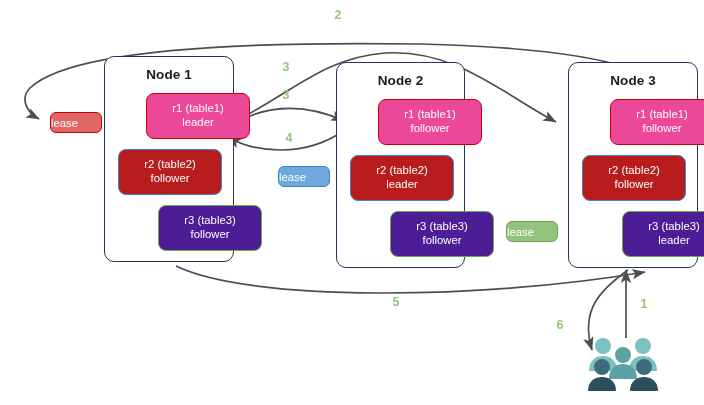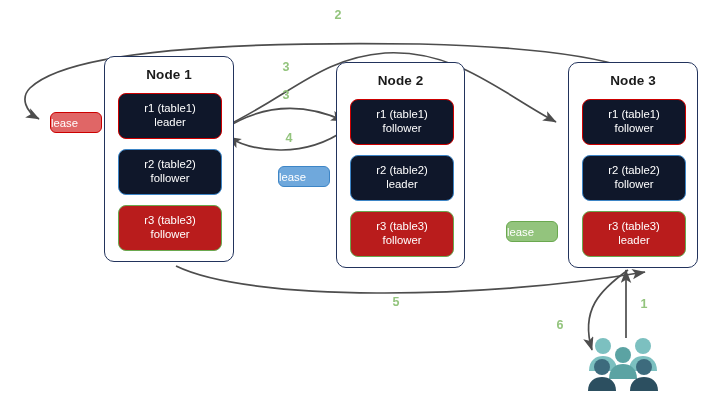--- a/index.html
+++ b/index.html
@@ -47,23 +47,23 @@
     display: flex;
     flex-direction: column;
     align-items: center;
     justify-content: center;
     color: #ffffff;
     font-size: 11.3px;
     line-height: 13.6px;
     text-align: center;
   }
   .replica .ln { display: block; }
-  .rep-red   { background: #0f172a; border: 1.6px solid #cc0000; }
-  .rep-blue  { background: #0f172a; border: 1.6px solid #3d85c6; }
-  .rep-green { background: #b91c1c; border: 1.6px solid #6aa84f; }
+  .rep-red   { background: #ec4899; border: 1.6px solid #cc0000; margin-left: 28px; }
+  .rep-blue  { background: #b91c1c; border: 1.6px solid #3d85c6; }
+  .rep-green { background: #4c1d95; border: 1.6px solid #6aa84f; margin-left: 40px; }
 
   .lease {
     position: absolute;
     box-sizing: border-box;
     border-radius: 6px;
     display: flex;
     align-items: center;
     justify-content: flex-start;
     color: #ffffff;
     font-size: 11.3px;

